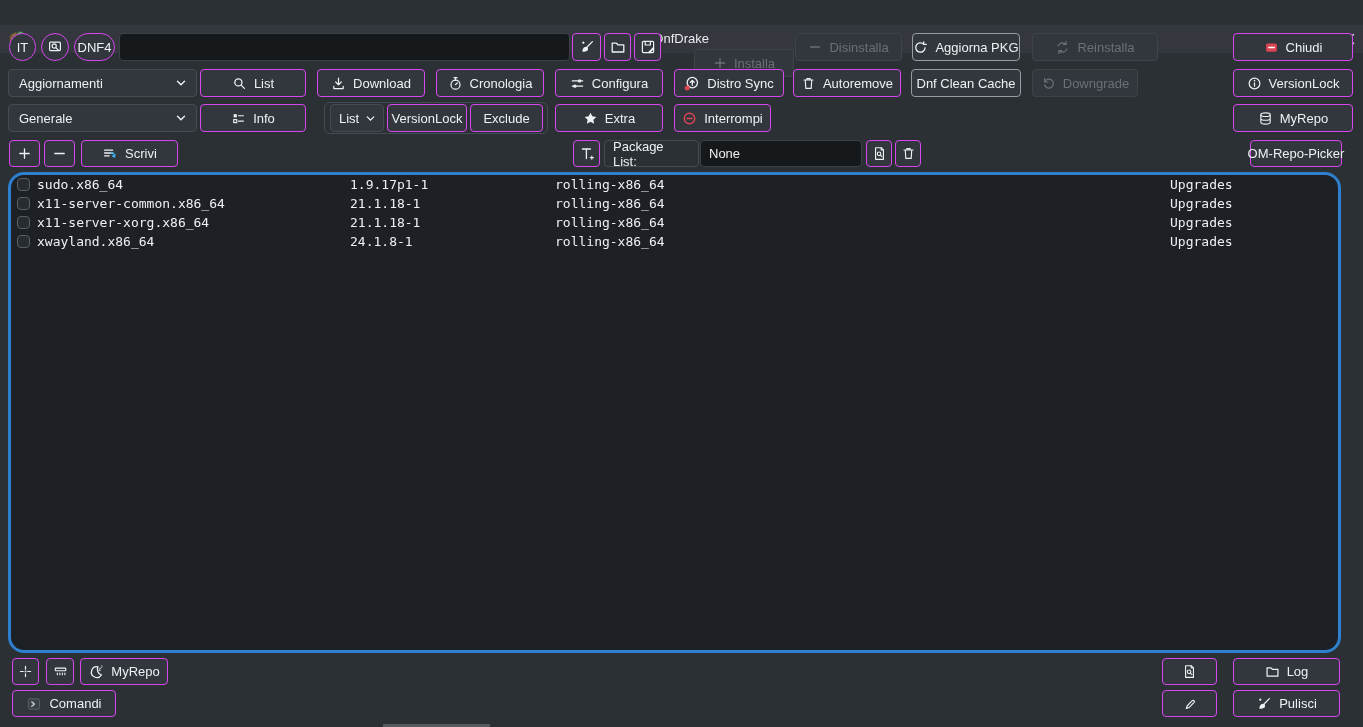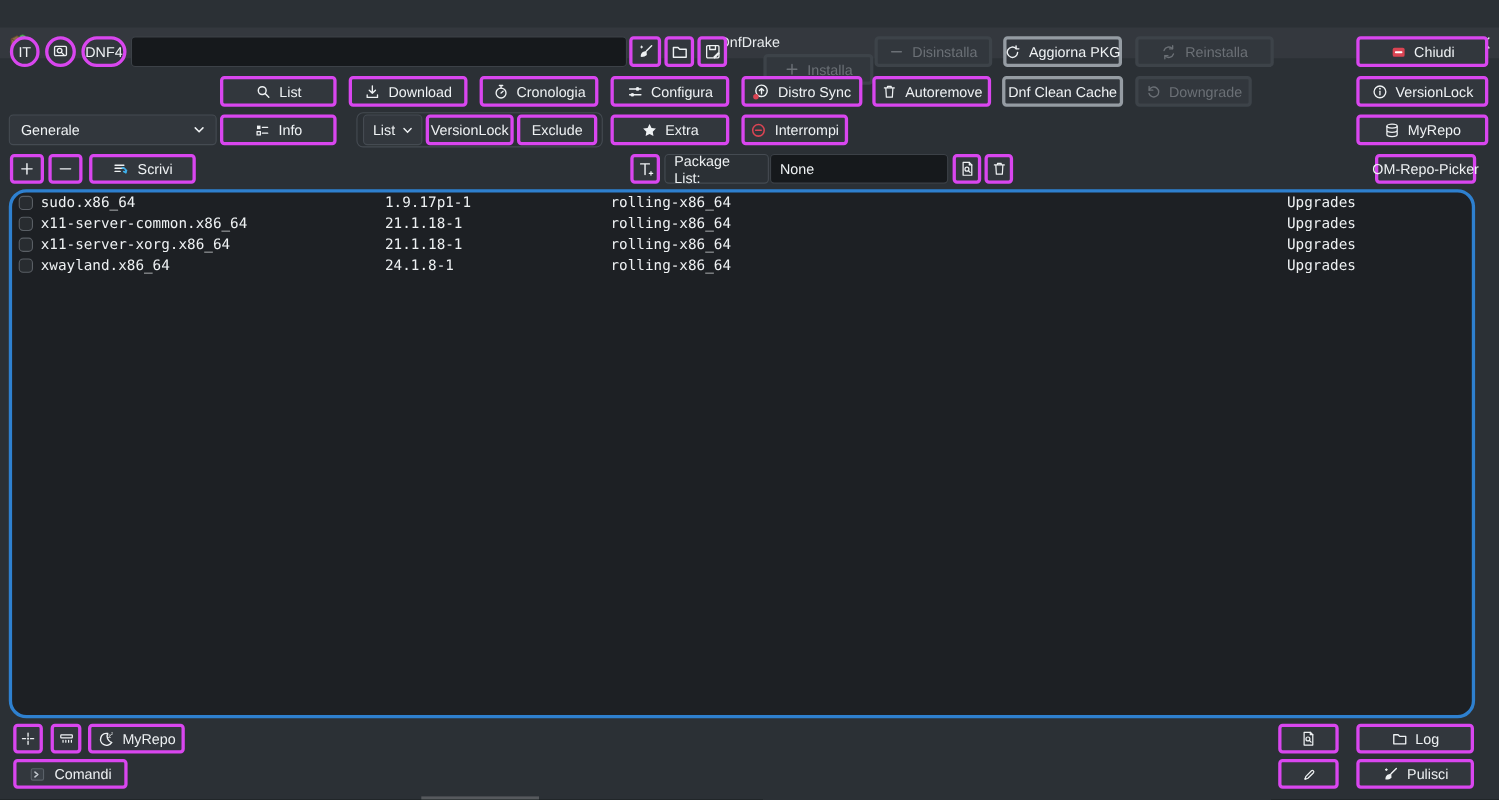--- a/index.html
+++ b/index.html
@@ -3,21 +3,21 @@
 <meta charset="utf-8">
 <style>
   html,body{margin:0;padding:0;background:#1a1d20;}
   .window{position:relative;width:1363px;height:727px;background:#2b3035;overflow:hidden;
           font-family:"Liberation Sans",sans-serif;font-size:13px;color:#eef1f3;}
   .titlebar{position:absolute;top:0;left:0;right:0;height:28px;background:#34383e;margin-top:25px;}
   .title{position:absolute;left:0;right:0;top:0;height:28px;line-height:28px;text-align:center;
          color:#e8ebed;font-size:13px;}
   .tbicon{position:absolute;cursor:default;}
   .btn{position:absolute;box-sizing:border-box;height:28px;display:flex;align-items:center;
-       justify-content:center;gap:7px;background:#32373d;border:3px solid #d946ef;border-radius:4px;
+       justify-content:center;gap:7px;background:#32373d;border:1px solid #d946ef;border-radius:4px;
        color:#eef1f3;padding:0 8px;white-space:nowrap;}
   .btn.sm{height:27px;}
   .btn.pill{border-radius:14px;padding:0 6px;}
   .btn.disabled{color:#6b7076;border-color:#3d4349;}
   .btn.focused{border-color:#959ca3;}
   .btn.icononly{padding:0;}
   .btn svg{flex:0 0 auto;display:block;}
   .select{position:absolute;box-sizing:border-box;height:28px;display:flex;align-items:center;
           background:#32373d;border:1px solid #454b52;border-radius:4px;padding:0 8px 0 10px;}
   .select .cv{margin-left:auto;}
@@ -120,20 +120,26 @@
     <span>Reinstalla</span>
   </div>
   <div class="btn" style="left:1233px;top:33px;width:120px">
     <svg width="15" height="15" viewBox="0 0 16 16">
       <rect x="2.2" y="3.6" width="11.6" height="8.8" rx="1.8" fill="#da4453"></rect>
       <path d="M5.2 8h5.6" stroke="#fff" stroke-width="1.7" stroke-linecap="round"></path>
     </svg>
     <span>Chiudi</span>
   </div>
 
+  <div class="select" style="left:8px;top:69px;width:189px">
+    <span>Aggiornamenti</span>
+    <svg class="cv" width="14" height="14" viewBox="0 0 16 16" fill="none" stroke="currentColor" stroke-width="1.6" stroke-linecap="round">
+        <path d="M4 6l4 4 4-4"></path>
+      </svg>
+  </div>
   <div class="btn" style="left:200px;top:69px;width:106px">
     <svg width="15" height="15" viewBox="0 0 16 16" fill="none" stroke="currentColor" stroke-width="1.4" stroke-linecap="round">
       <circle cx="6.8" cy="6.8" r="3.8"></circle>
         <path d="M9.7 9.7l3.5 3.5"></path>
     </svg>
     <span>List</span>
   </div>
   <div class="btn" style="left:317px;top:69px;width:108px">
     <svg width="15" height="15" viewBox="0 0 16 16" fill="none" stroke="currentColor" stroke-width="1.3" stroke-linecap="round" stroke-linejoin="round">
       <path d="M8 2.2v7.2M5 6.4l3 3 3-3M3 11v2.4h10V11"></path>

